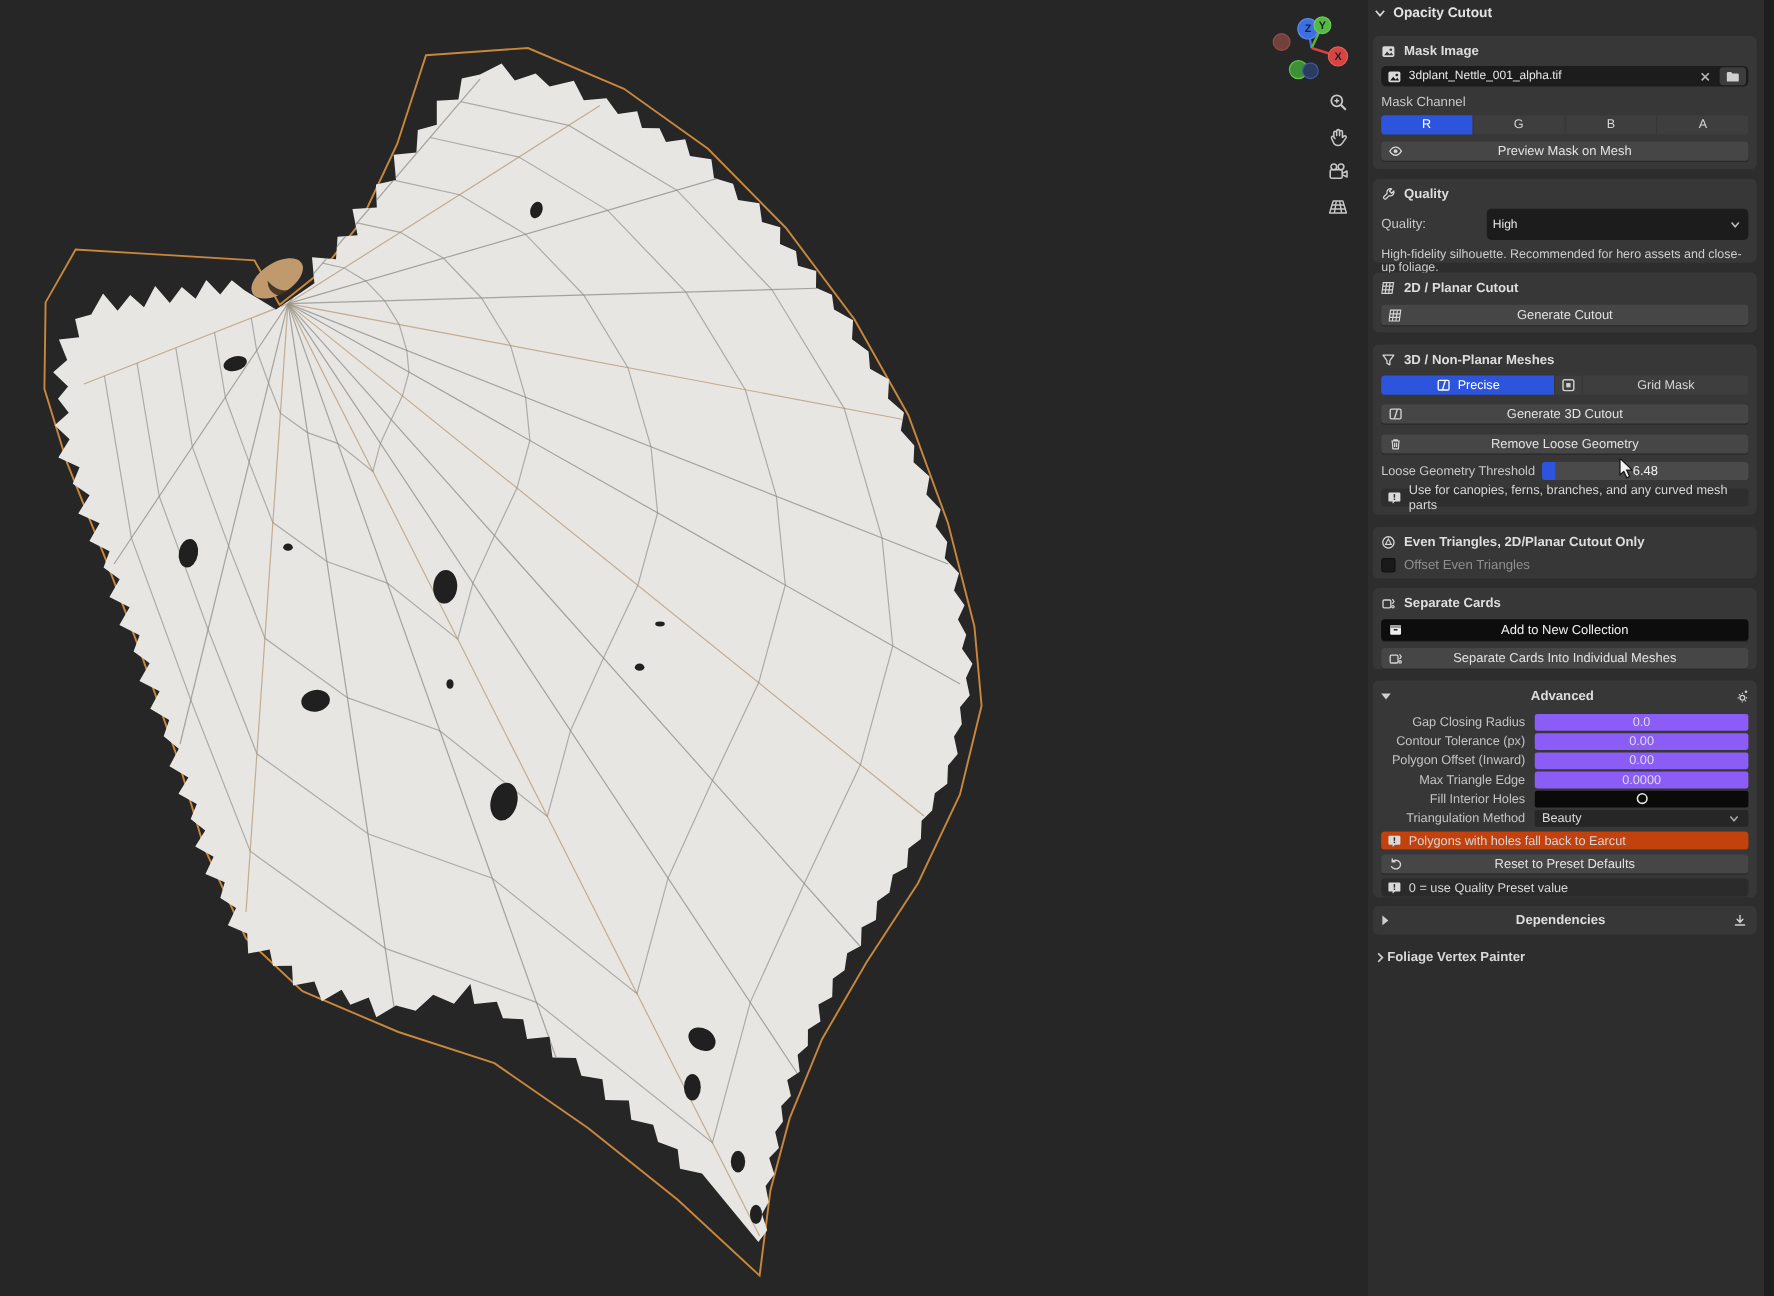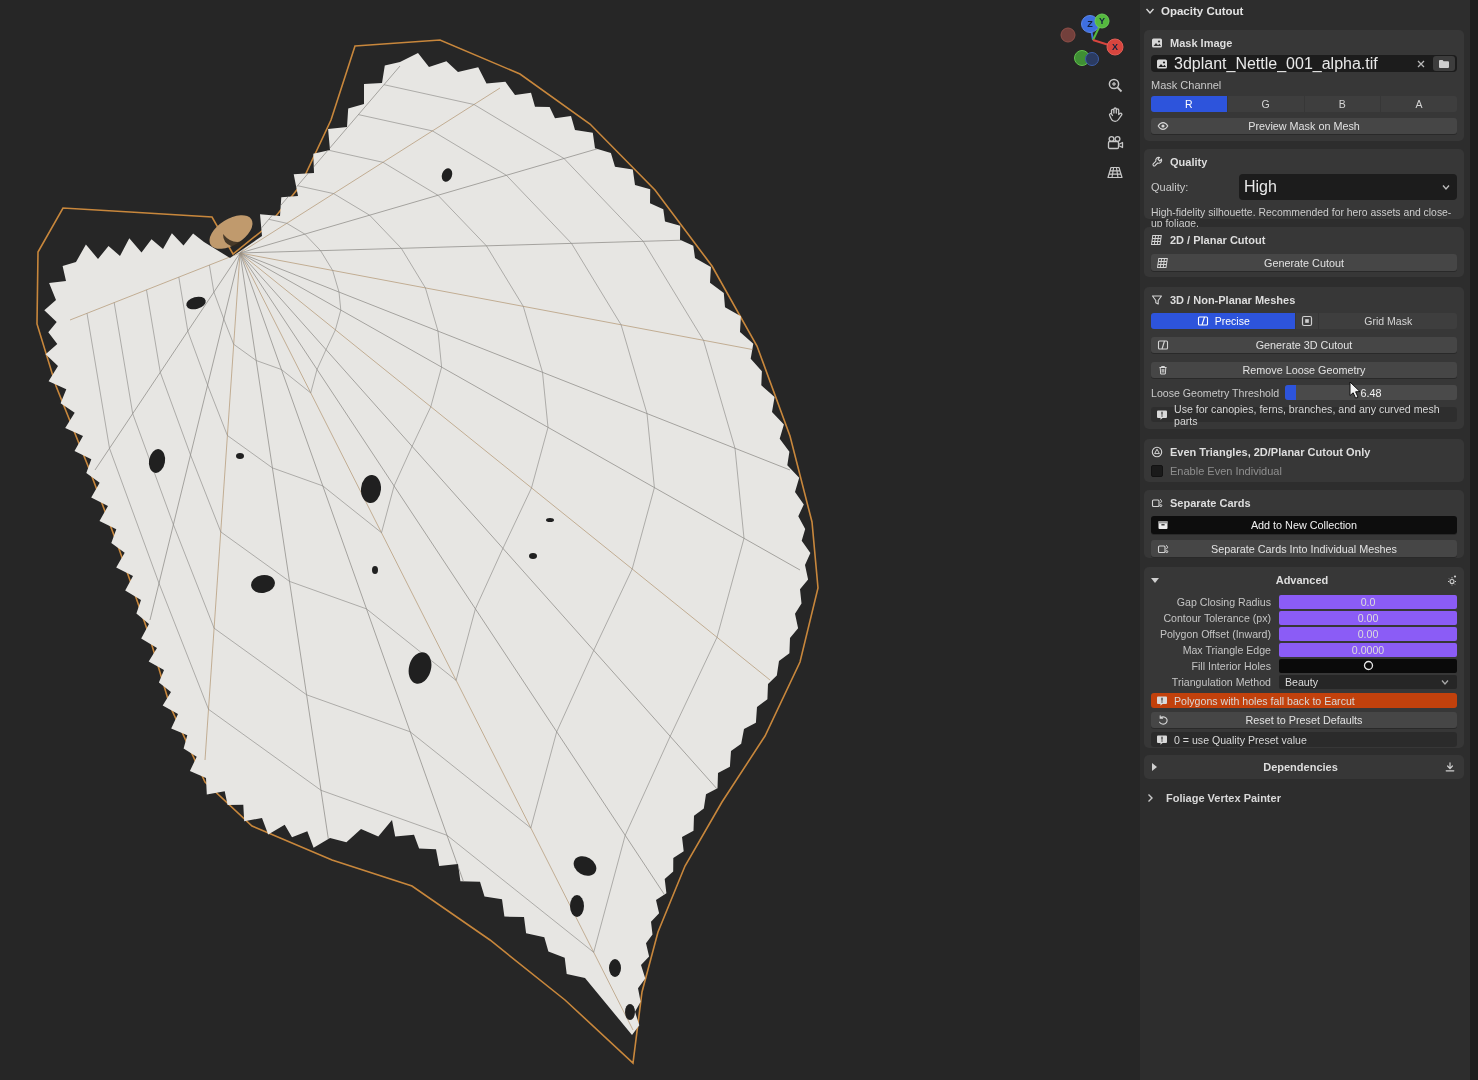--- a/index.html
+++ b/index.html
@@ -17,21 +17,21 @@
   .scrollstrip{position:absolute;left:1470px;top:0;width:8px;height:1080px;background:#1e1e1e}
   .p-header{position:absolute;left:4px;top:5px;display:flex;align-items:center;gap:5px;font-size:11.5px;font-weight:bold;color:#e3e3e3}
   .box{position:absolute;left:4px;width:320px;background:#373737;border-radius:5px;padding:5px 7px}
   .sec-head{display:flex;align-items:center;gap:7px;font-size:11px;font-weight:bold;color:#dedede;height:15px}
   .row{display:flex;align-items:center}
   .lbl{font-size:11px;color:#c9c9c9}
   .dim{color:#8f8f8f}
   .btn{height:16px;background:#464646;border-radius:3px;display:flex;align-items:center;justify-content:center;font-size:10.8px;color:#e2e2e2;position:relative;box-shadow:0 1px 0 rgba(0,0,0,.25)}
   .btn .ic{position:absolute;left:6px;display:flex;align-items:center}
   .btn-dark{background:#0d0d0d;color:#f1f1f1}
-  .field-dark{height:17px;background:#1c1c1c;border-radius:4px;display:flex;align-items:center;font-size:16px;color:#e9e9e9;padding:0 5px;gap:6px}
+  .field-dark{height:17px;background:#1c1c1c;border-radius:4px;display:flex;align-items:center;font-size:10px;color:#e9e9e9;padding:0 5px;gap:6px}
   .seg{display:flex;gap:1px;height:16px}
   .seg>div{flex:1;background:#3e3e3e;display:flex;align-items:center;justify-content:center;font-size:10.5px;color:#d5d5d5}
   .seg>div:first-child{border-radius:3px 0 0 3px}
   .seg>div:last-child{border-radius:0 3px 3px 0}
   .sel{background:#2d54dc !important;color:#fff !important}
   .hint{display:flex;align-items:center;gap:6px;background:#2e2e2e;border-radius:3px;height:15px;padding:0 5px;font-size:10.6px;color:#d8d8d8}
   .slider{flex:1;height:15px;background:#4a4a4a;border-radius:3px;position:relative;overflow:hidden}
   .slider .fill{position:absolute;left:0;top:0;bottom:0;background:#2d54dc}
   .slider .val{position:absolute;inset:0;display:flex;align-items:center;justify-content:center;font-size:10.8px;color:#f0f0f0}
   .numrow{display:flex;align-items:center;height:15px;margin-bottom:1px}
@@ -304,21 +304,21 @@
   <div class="box" style="top:439px;height:43px">
     <div class="sec-head">
       <svg class="ic12" viewBox="0 0 12 12">
           <circle cx="6" cy="6" r="4.7" fill="none" stroke="#d5d5d5" stroke-width="1.1"></circle>
           <path d="M6,3.2 L8.4,7.6 H3.6 Z" fill="none" stroke="#d5d5d5" stroke-width="1"></path>
         </svg>
       <span>Even Triangles, 2D/Planar Cutout Only</span>
     </div>
     <div class="row" style="margin-top:6px">
       <span class="checkbox"></span>
-      <span class="lbl dim">Enable Even Individual</span>
+      <span class="lbl dim">Offset Even Triangles</span>
     </div>
   </div>
 
   <div class="box" style="top:490px;height:68px">
     <div class="sec-head">
       <svg class="ic12" viewBox="0 0 12 12">
           <rect x="1.5" y="3" width="6.5" height="6.5" rx="1" fill="none" stroke="#d5d5d5" stroke-width="1.1"></rect>
           <path d="M9.3,2.2 l1.4,2 l-1.4,2" fill="none" stroke="#d5d5d5" stroke-width="1"></path>
           <circle cx="9.8" cy="8.6" r="1" fill="none" stroke="#d5d5d5" stroke-width="1"></circle>
         </svg>
@@ -425,21 +425,21 @@
   </div>
 
   <div class="box" style="top:755px;height:24px;display:flex;align-items:center;padding:0 8px">
     <span class="tri-right"></span>
     <span style="flex:1;text-align:center;font-size:11px;font-weight:bold;color:#dedede">Dependencies</span>
     <svg class="ic12" viewBox="0 0 12 12">
         <path d="M6,1.8 V7.2 M3.6,5 L6,7.6 L8.4,5 M2.2,9.8 h7.6" fill="none" stroke="#cfcfcf" stroke-width="1.2" stroke-linecap="round"></path>
       </svg>
   </div>
 
-  <div style="position:absolute;left:4px;top:789px;width:320px;display:flex;align-items:center;gap:10px;height:18px">
+  <div style="position:absolute;left:4px;top:789px;width:320px;display:flex;align-items:center;gap:0;height:18px">
     <svg class="ic12" viewBox="0 0 12 12">
         <polyline points="4.5,2.5 8,6 4.5,9.5" fill="none" stroke="#c9c9c9" stroke-width="1.4"></polyline>
       </svg>
     <span style="font-size:11px;font-weight:bold;color:#d9d9d9">Foliage Vertex Painter</span>
   </div>
 </div>
 
 <div class="scrollstrip"></div>
 
 <svg class="cursor" width="14" height="18" viewBox="0 0 14 18">

